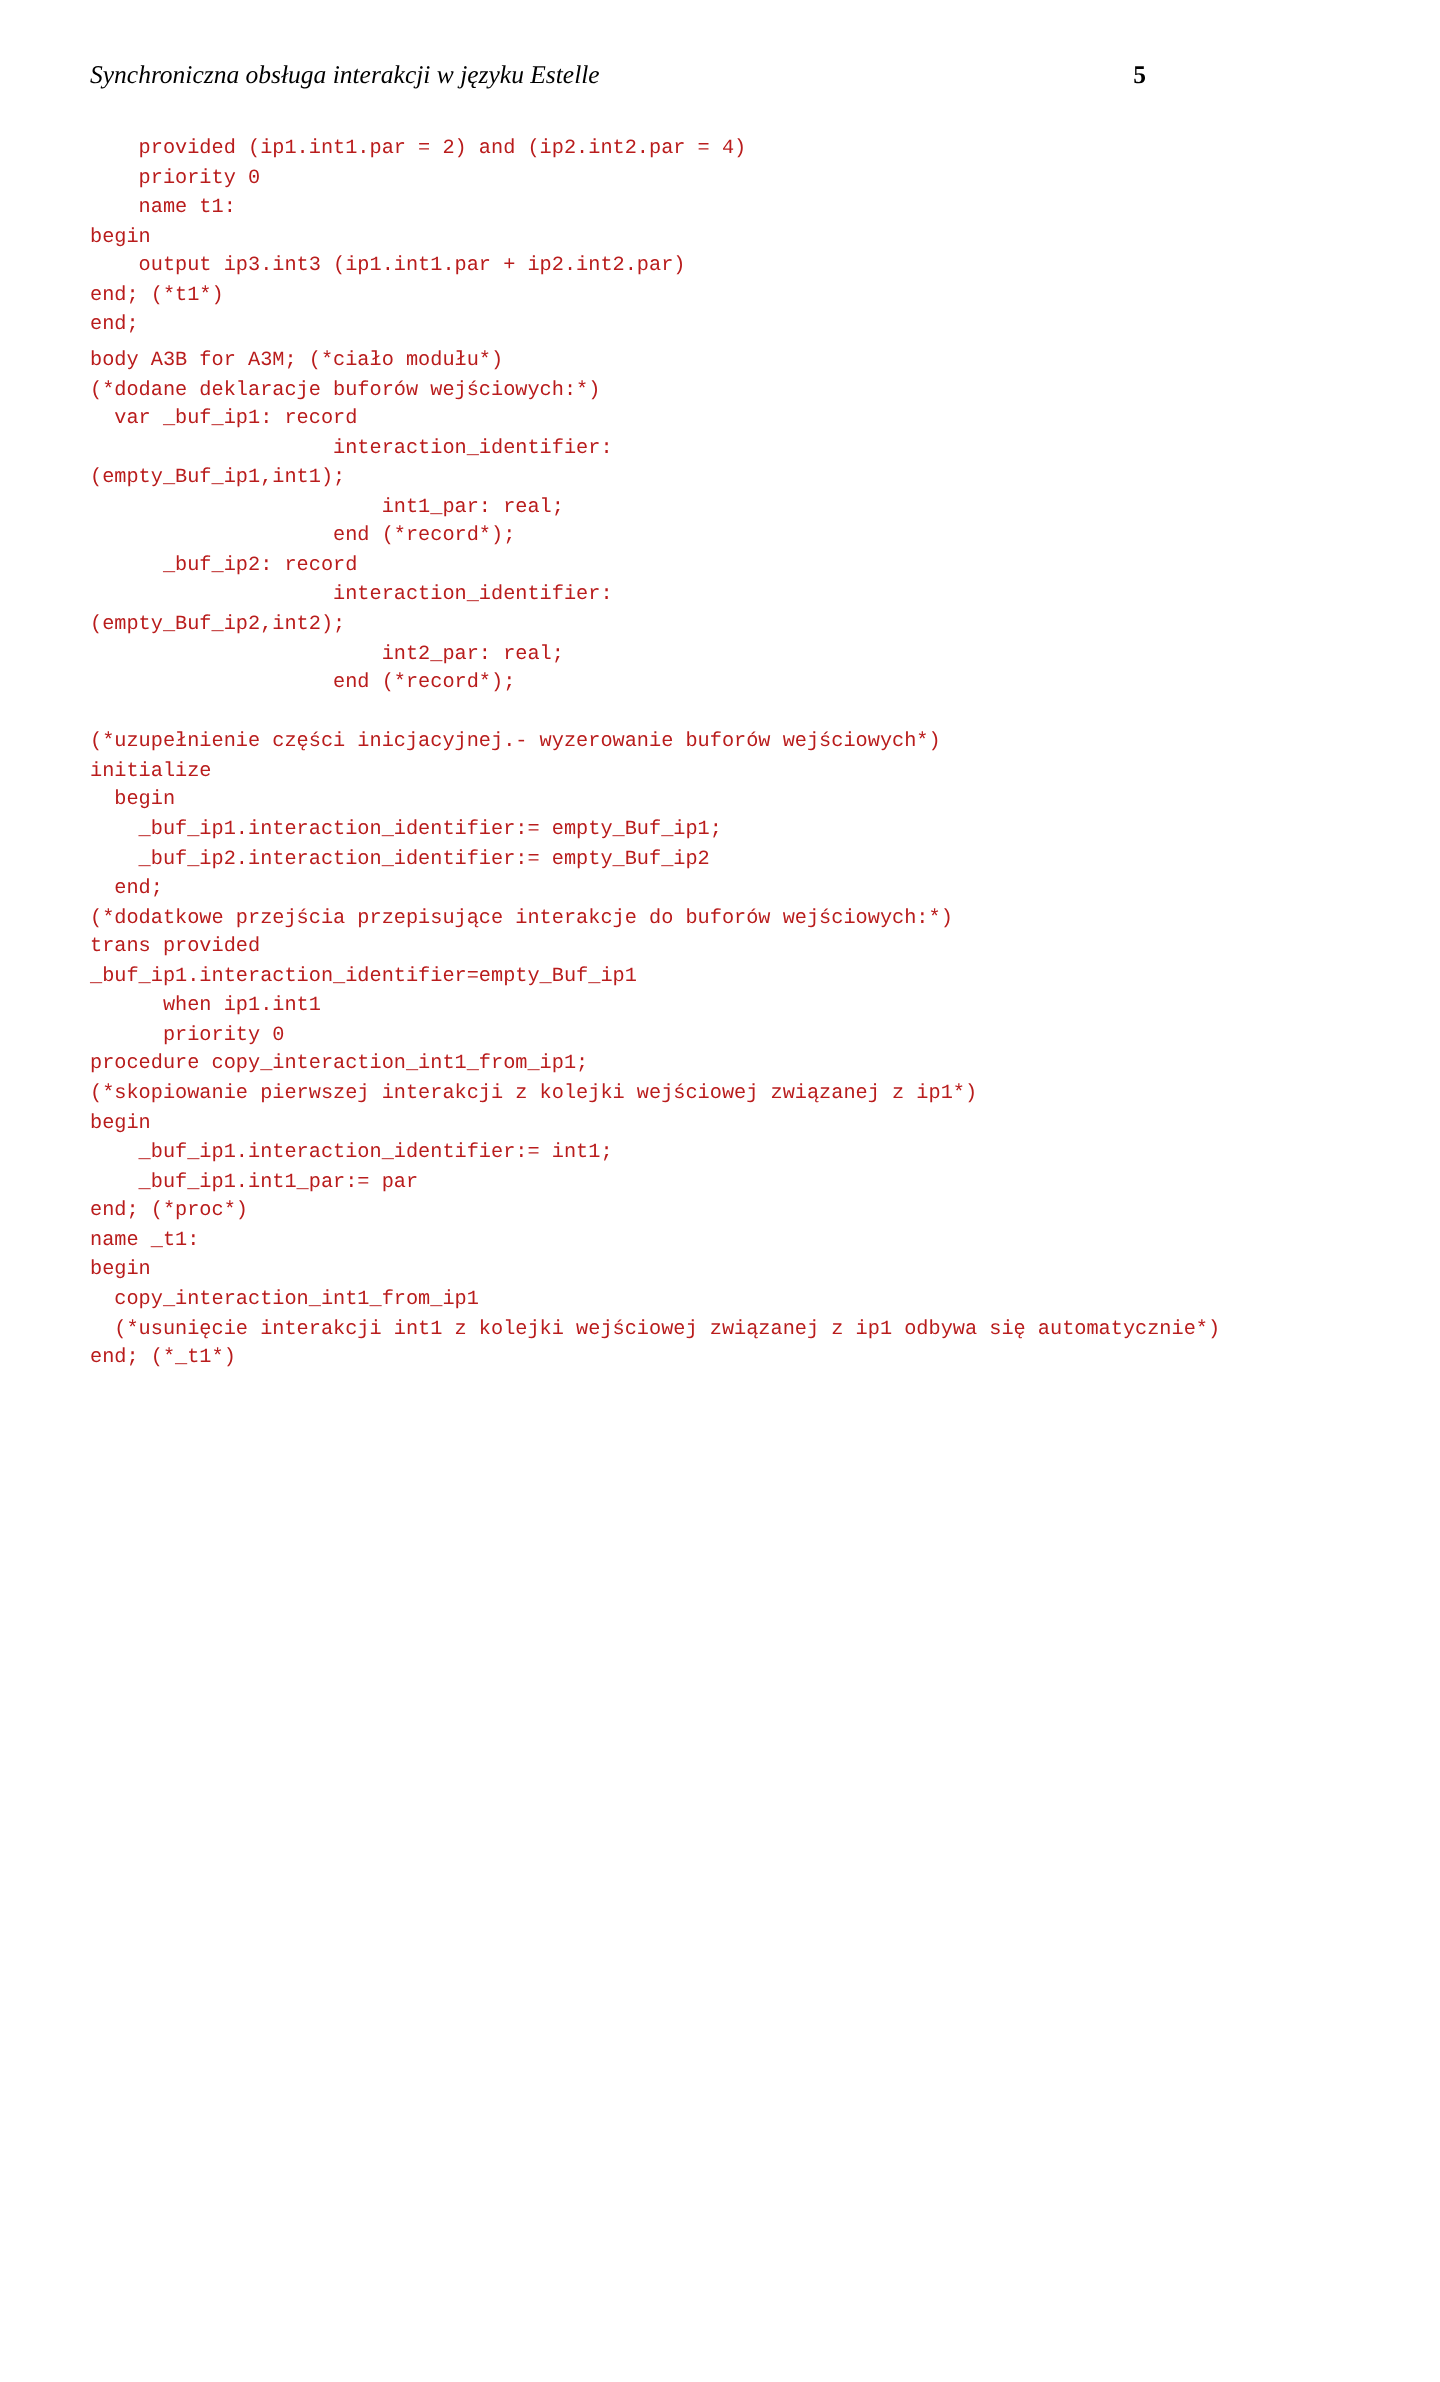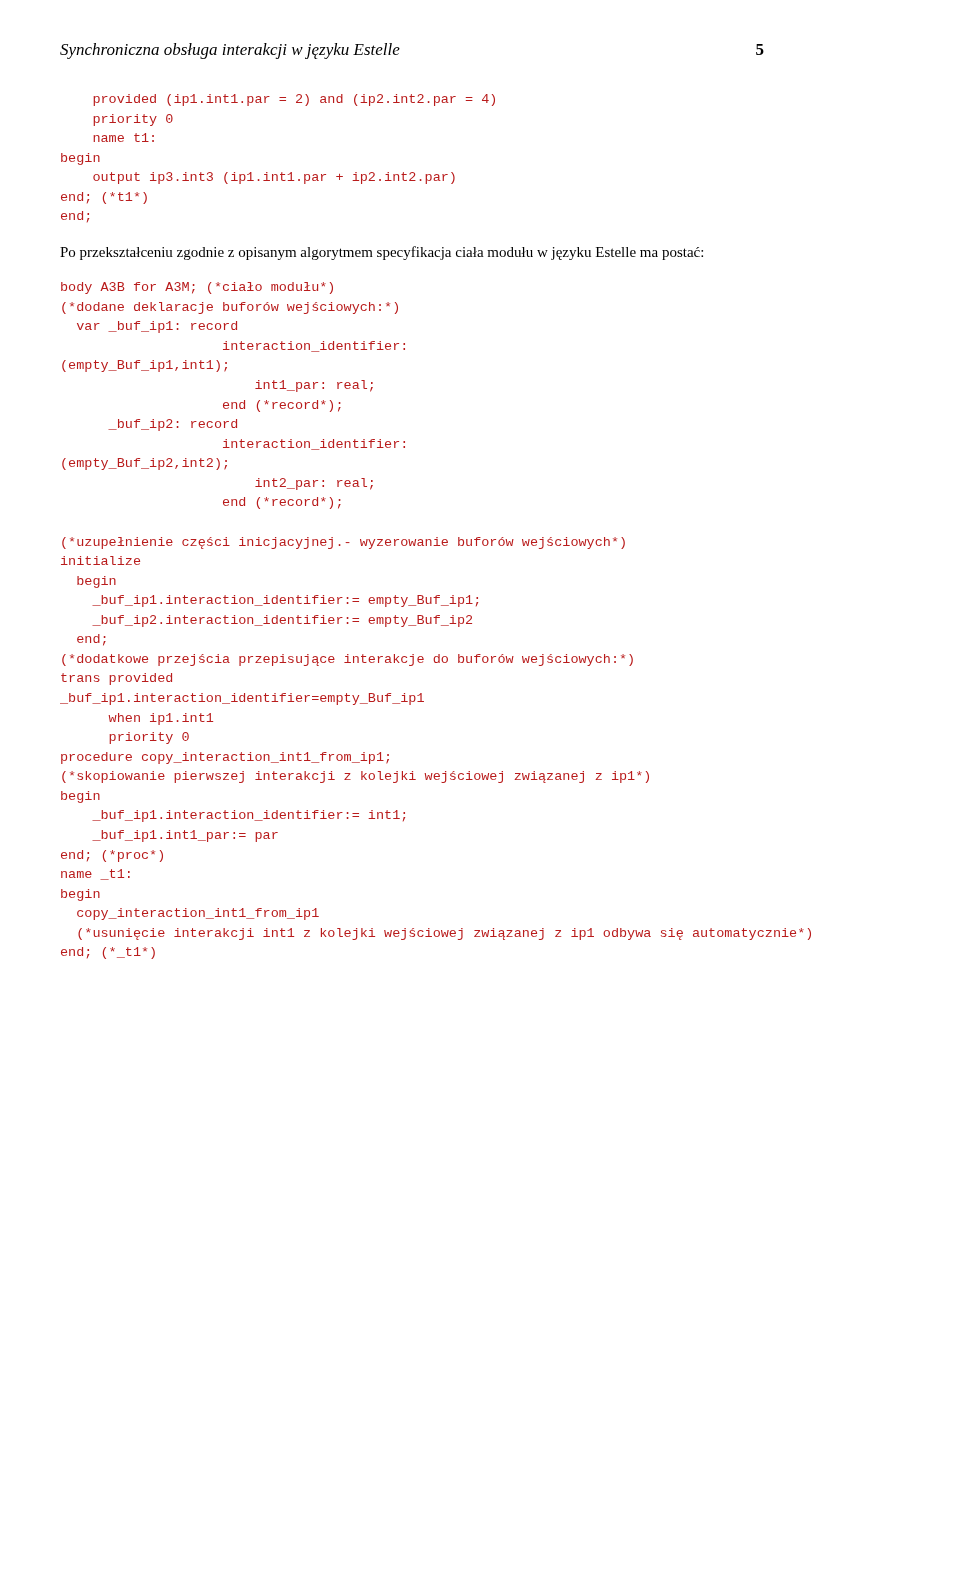--- a/index.html
+++ b/index.html
@@ -81,23 +81,20 @@
   <div class="section">
     <pre class="code-block">    provided (ip1.int1.par = 2) and (ip2.int2.par = 4)
     priority 0
     name t1:
 begin
     output ip3.int3 (ip1.int1.par + ip2.int2.par)
 end; (*t1*)
 end;</pre>
   </div>
 
-  <div class="section">
-    <p class="prose-text">Po przekształceniu zgodnie z opisanym algorytmem specyfikacja ciała modułu w języku Estelle ma postać:</p>
-  </div>
 
   <div class="section">
     <pre class="code-block">body A3B for A3M; (*ciało modułu*)
 (*dodane deklaracje buforów wejściowych:*)
   var _buf_ip1: record
                     interaction_identifier:
 (empty_Buf_ip1,int1);
                         int1_par: real;
                     end (*record*);
       _buf_ip2: record

